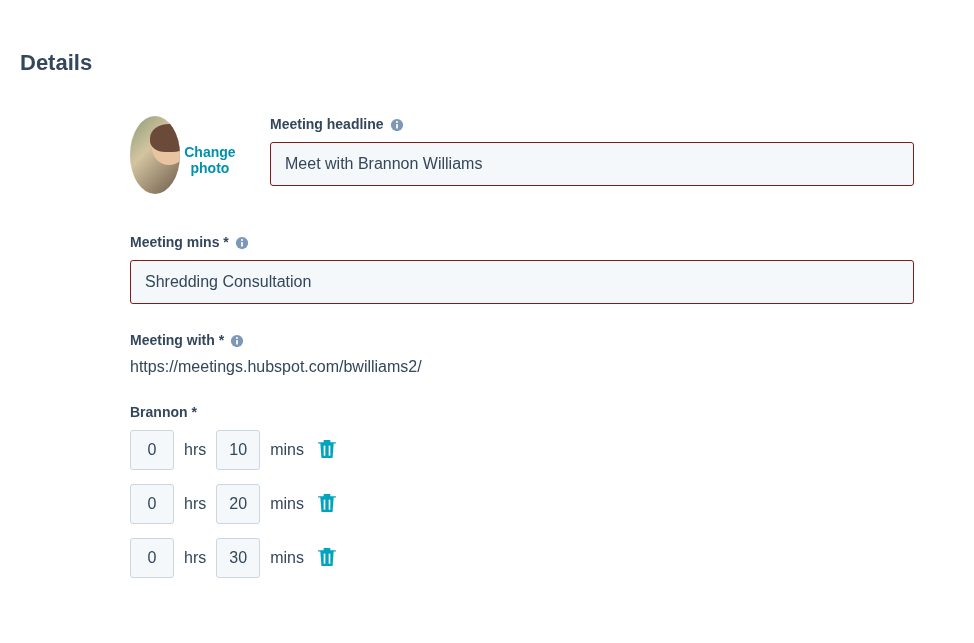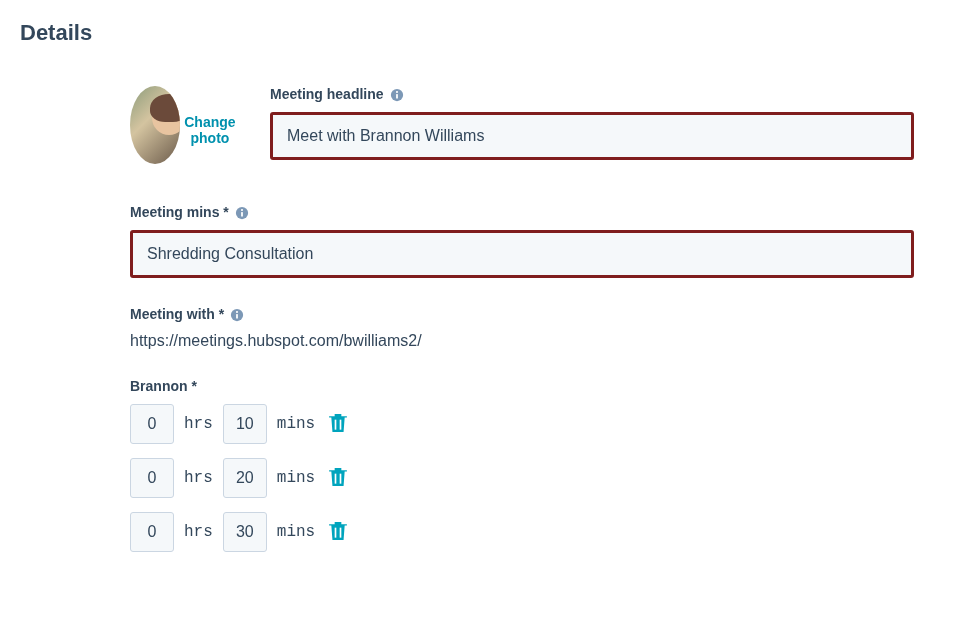--- a/index.html
+++ b/index.html
@@ -13,20 +13,21 @@
       width: 974px;
       height: 643px;
       padding: 20px;
       color: #33475b;
     }
     .page-title {
       font-size: 22px;
       font-weight: 600;
       color: #33475b;
       margin-bottom: 40px;
+      margin-top: 30px;
     }
     .content {
       padding-left: 110px;
       padding-right: 40px;
     }
     .photo-row {
       display: flex;
       align-items: flex-start;
       gap: 30px;
       margin-bottom: 30px;
@@ -97,21 +98,21 @@
     .info-icon svg {
       width: 14px;
       height: 14px;
     }
     .text-input {
       width: 100%;
       padding: 12px 14px;
       font-size: 16px;
       color: #33475b;
       background: #f5f8fa;
-      border: 3px solid #7f1d1d;
+      border: 1px solid #7f1d1d;
       border-radius: 3px;
       outline: none;
       font-family: inherit;
     }
     .field-block {
       margin-bottom: 28px;
     }
     .link-row {
       display: flex;
       align-items: center;
@@ -139,21 +140,20 @@
       color: #33475b;
       background: #f5f8fa;
       border: 1px solid #cbd6e2;
       border-radius: 3px;
       outline: none;
       font-family: inherit;
     }
     .unit-label {
       font-size: 16px;
       color: #33475b;
-      font-family: Liberation Mono, monospace;
     }
     .trash-btn {
       background: none;
       border: none;
       cursor: pointer;
       color: #00a4bd;
       padding: 4px;
       display: flex;
       align-items: center;
     }

